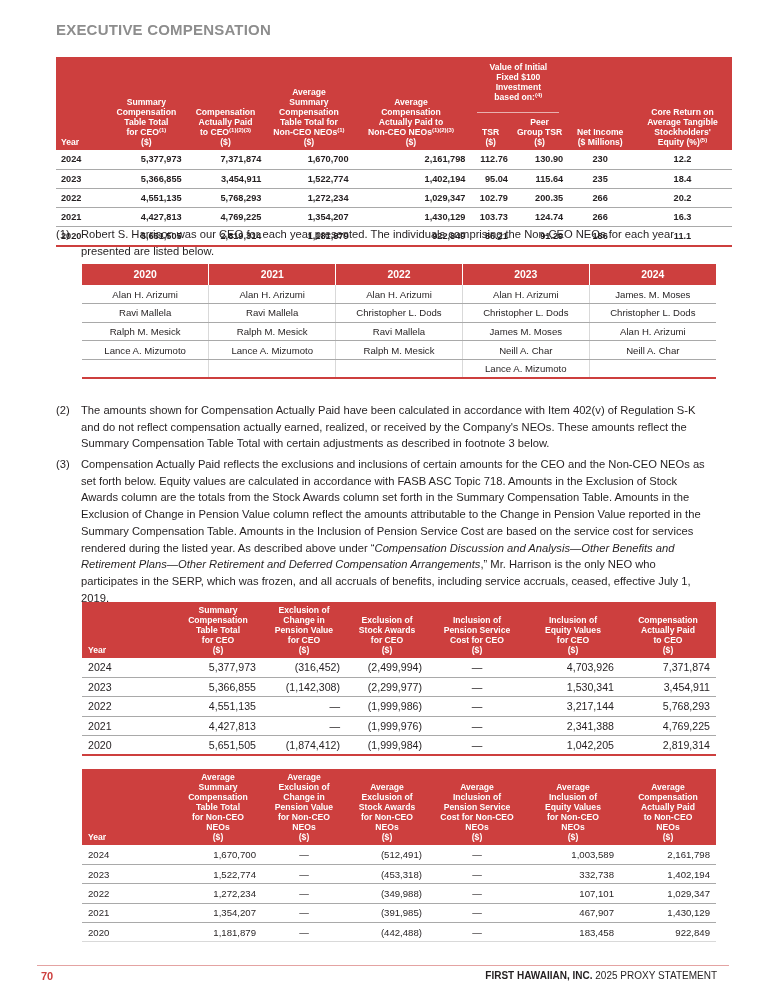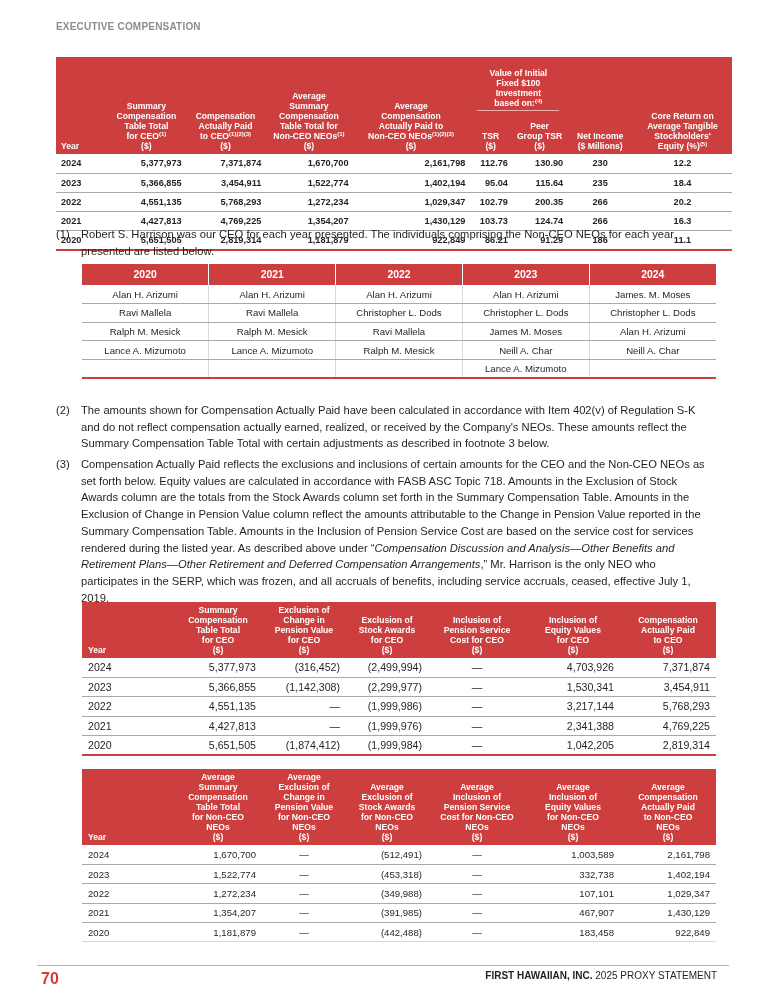--- a/index.html
+++ b/index.html
@@ -1,29 +1,29 @@
 <!DOCTYPE html>
 <html><head>
 <meta charset="utf-8">
 <style>
   * { box-sizing: border-box; margin: 0; padding: 0; }
   html, body { width: 768px; height: 1000px; background: #ffffff; overflow: hidden; }
   body { font-family: "Liberation Sans", "DejaVu Sans", sans-serif; color: #231f20; position: relative; }
 
-  .section-title { position: absolute; left: 56px; top: 21px; font-size: 10px; font-weight: bold; color: #8d8d8d; letter-spacing: 0.2px; }
+  .section-title { position: absolute; left: 56px; top: 21px; font-size: 15px; font-weight: bold; color: #8d8d8d; letter-spacing: 0.2px; }
 
   table { border-collapse: collapse; }
   .red { background: #cd3f3e; color: #ffffff; }
 
   
   .t1 { position: absolute; left: 56px; top: 57px; width: 676px; font-size: 8.6px; }
   .t1 thead th { font-weight: bold; line-height: 10px; vertical-align: bottom; padding: 0 2px 3px; text-align: center; }
   .t1 thead th.year { text-align: left; padding-left: 5px; }
   .t1 .grp { padding-top: 4px; }
-  .t1 .grp-line { border-bottom: 1px solid #e8b0af; margin: 7px 6px; padding-bottom: 2px; }
+  .t1 .grp-line { border-bottom: 1px solid #e8b0af; margin: 1px 6px; padding-bottom: 10px; }
   .t1 tbody td { font-weight: bold; height: 19.2px; border-bottom: 1px solid #a9a9a9; text-align: right; padding: 0 4px; font-size: 9.2px; }
   .t1 tbody tr:last-child td { border-bottom: 2px solid #cd3f3e; }
   .t1 tbody td.year { text-align: left; padding-left: 5px; }
   .t1 tbody td.c { text-align: center; }
 
   .fn { position: absolute; left: 56px; width: 660px; font-size: 11.2px; line-height: 16.7px; color: #231f20; }
   .fn .num { position: absolute; left: 0; top: 0; }
   .fn .txt { margin-left: 25px; }
   .fn i { font-style: italic; }
 
@@ -47,21 +47,21 @@
   
   .t4 { position: absolute; left: 82px; top: 769px; width: 634px; font-size: 9.6px; }
   .t4 thead th { font-size: 8.6px; font-weight: bold; line-height: 10px; vertical-align: bottom; padding: 3px 2px 3px; text-align: center; }
   .t4 thead th.year { text-align: left; padding-left: 6px; }
   .t4 tbody td { height: 19.4px; border-bottom: 1px solid #a9a9a9; text-align: right; padding: 0 6px; }
   .t4 tbody tr:last-child td { border-bottom: 1px solid #d9d9d9; }
   .t4 tbody td.year { text-align: left; }
   .t4 tbody td.c { text-align: center; }
 
   .footer-rule { position: absolute; left: 37px; top: 965px; width: 692px; border-top: 1px solid #e4a3a2; }
-  .page-num { position: absolute; left: 41px; top: 970px; font-size: 16px; font-weight: bold; color: #cd3f3e; }
+  .page-num { position: absolute; left: 41px; top: 970px; font-size: 11px; font-weight: bold; color: #cd3f3e; }
   .footer-right { position: absolute; right: 51px; top: 970px; font-size: 10px; color: #231f20; }
   .footer-right b { font-weight: bold; }
   sup { font-size: 6px; vertical-align: 3px; line-height: 0; }
 </style>
 </head>
 <body>
 
 <div class="section-title">EXECUTIVE COMPENSATION</div>
 
 <table class="t1">

